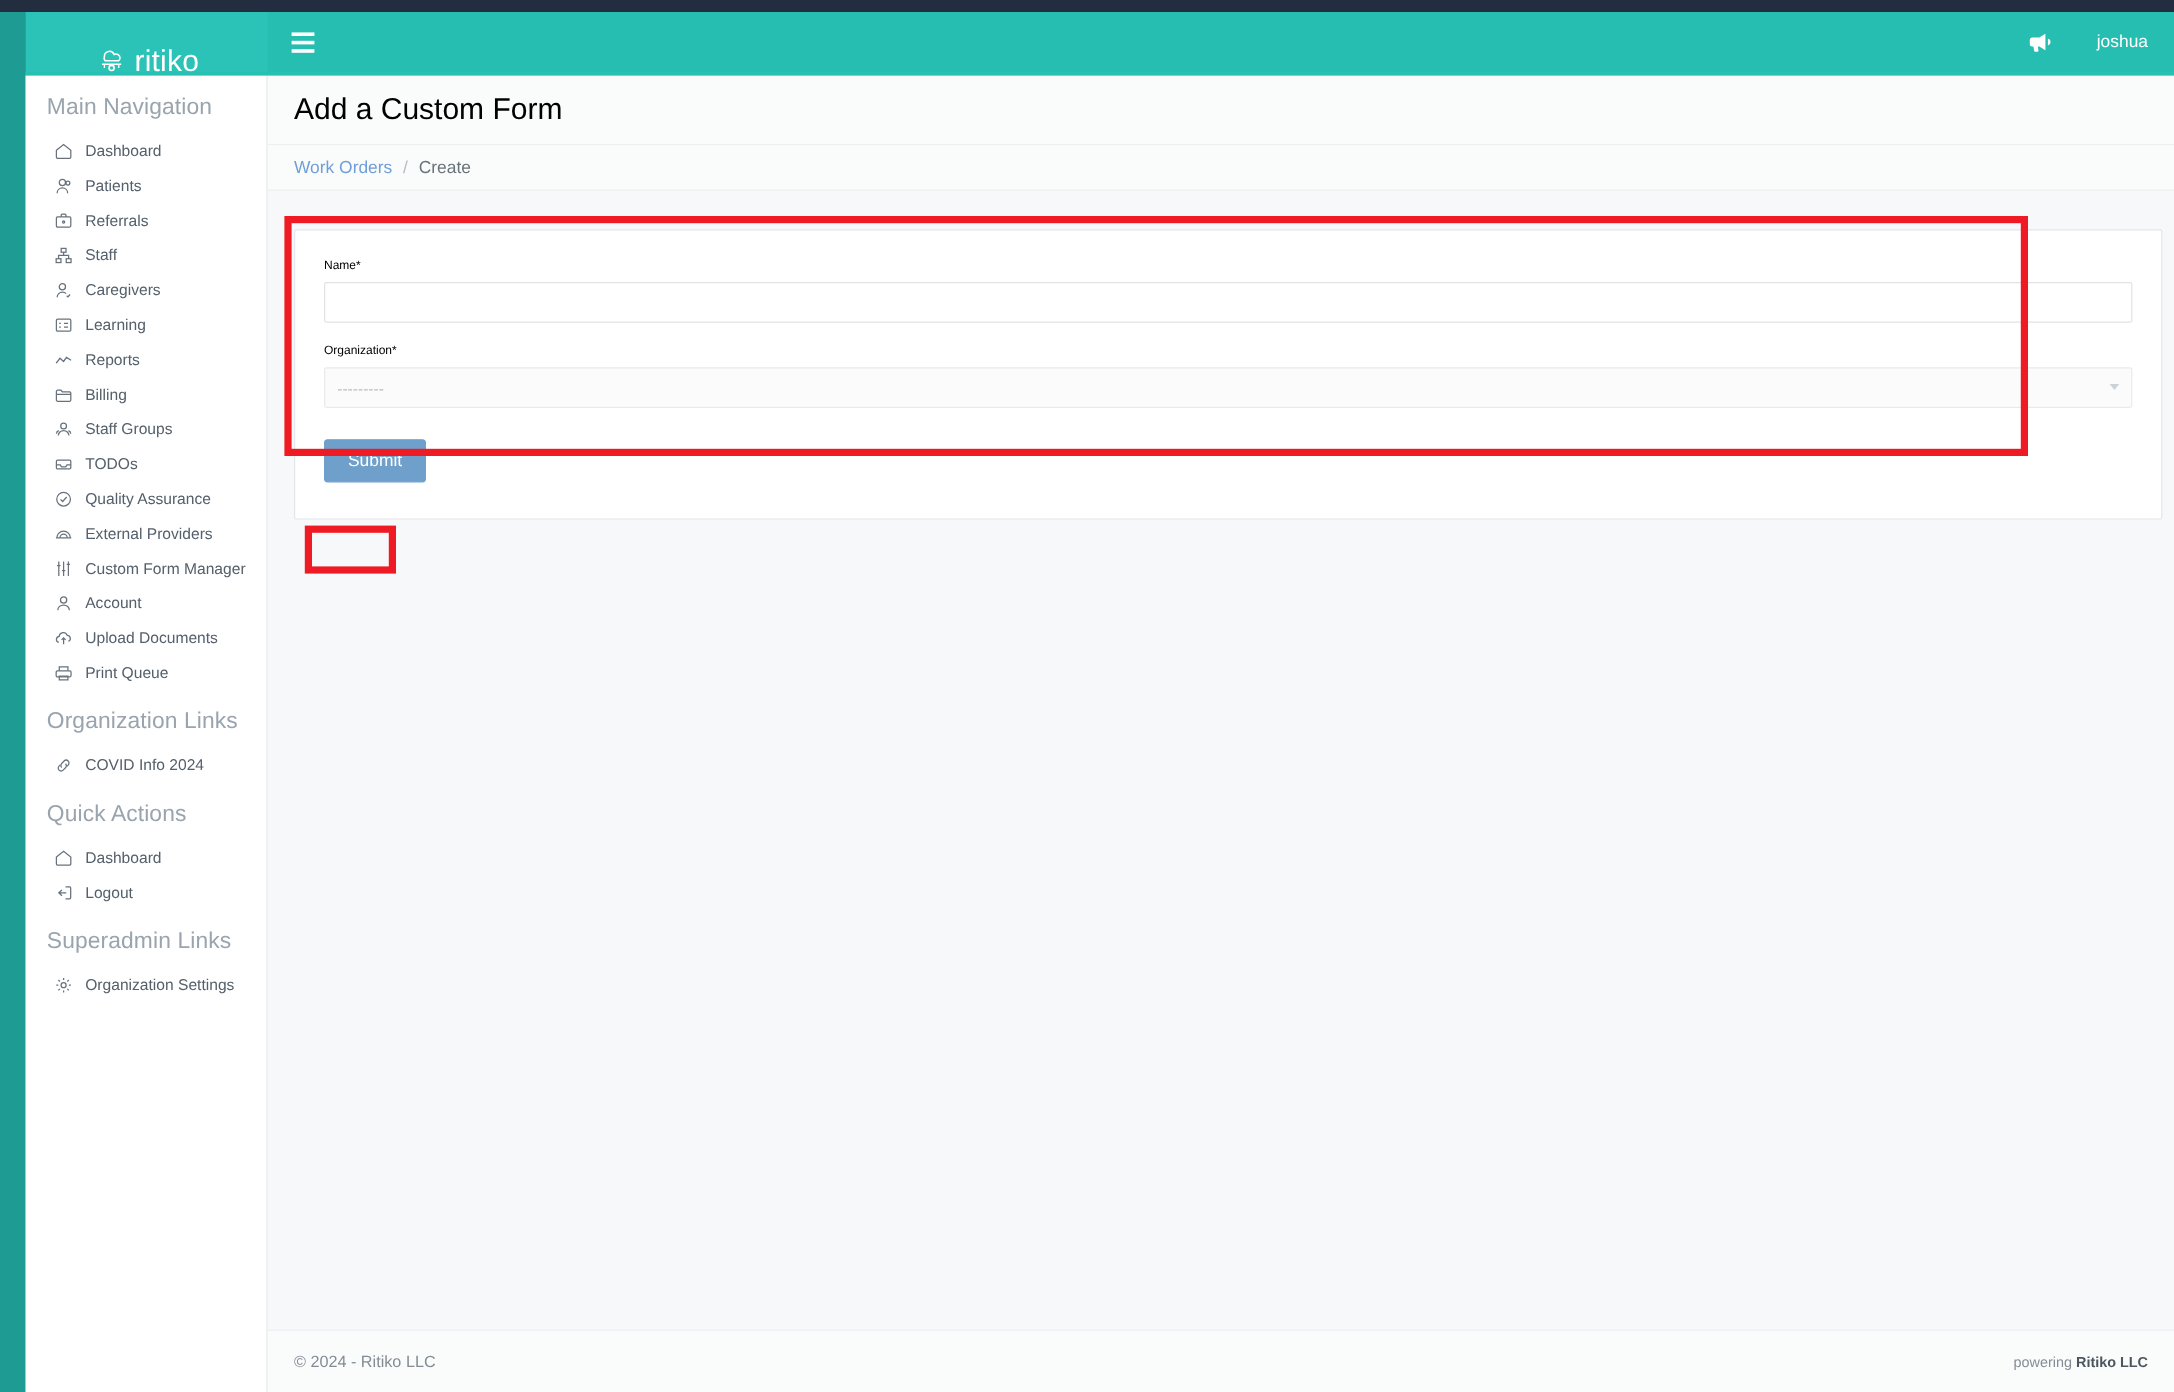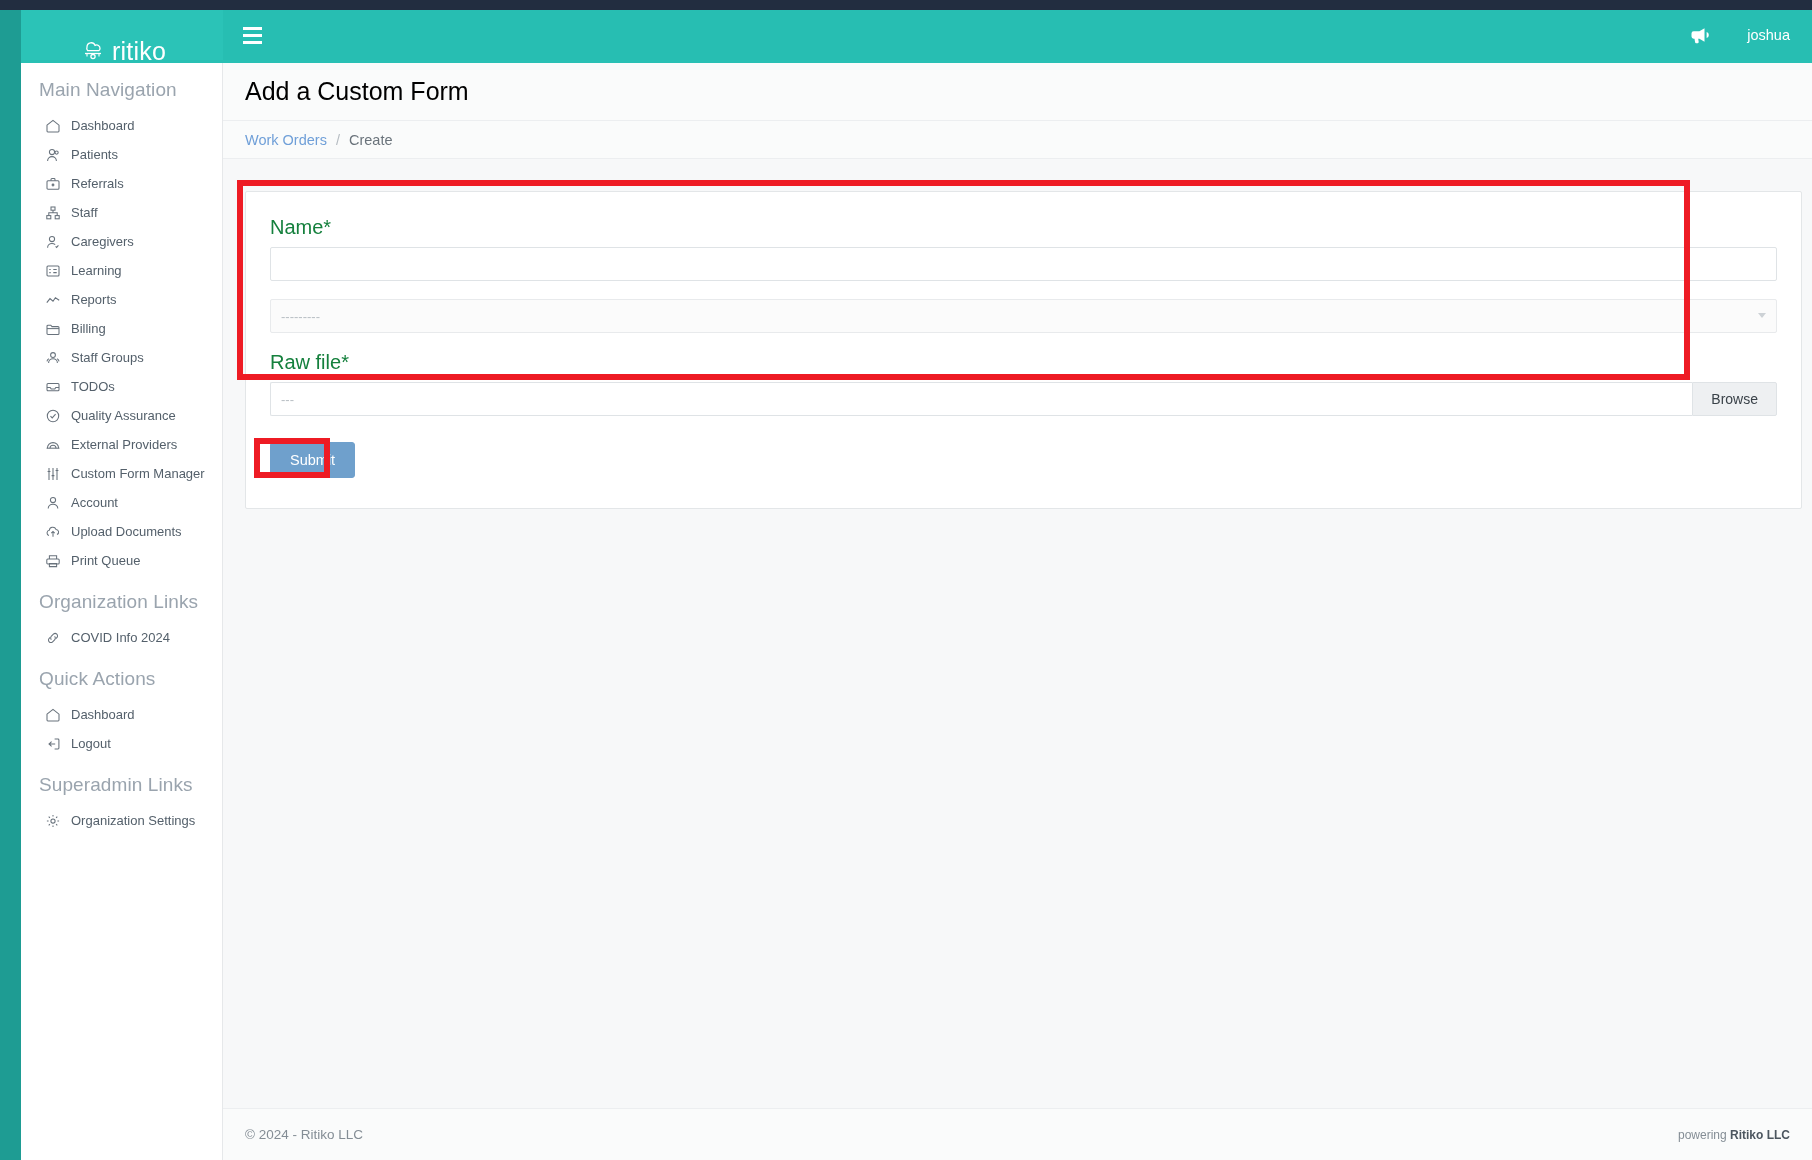--- a/index.html
+++ b/index.html
@@ -105,21 +105,21 @@
   .bc-sep { color: #b6bcc2; font-size: 14.5px; }
   .bc-cur { color: #6a737b; font-size: 14.5px; }
 
   .card {
     position: absolute; left: 22px; top: 128px; width: 1557px;
     background: #ffffff; border: 1px solid #e3e6e8;
     border-radius: 2px; padding: 24px 24px 30px 24px;
   }
   .fgroup { margin-bottom: 18px; }
   .flabel {
-    display: block; color: #15803d; font-size: 20px; margin-bottom: 8px;
+    display: block; color: #000000; font-size: 10px; margin-bottom: 8px;
   }
   .finput {
     width: 100%; height: 34px; border: 1px solid #dfe3e6;
     background: #ffffff; border-radius: 2px; padding: 0 10px;
     font-size: 14px; color: #3a4249;
     font-family: "Liberation Sans", sans-serif; outline: none;
   }
   .fselect-wrap { position: relative; width: 100%; }
   .fselect {
     width: 100%; height: 34px; border: 1px solid #e8eaec;
@@ -445,35 +445,29 @@
     </div>
 
     <div class="card">
 
       <div class="fgroup">
         <label class="flabel">Name*</label>
         <input class="finput" type="text" value="" style="">
       </div>
 
       <div class="fgroup">
+        <label class="flabel">Organization*</label>
         <div class="fselect-wrap">
           <select class="fselect">
             <option>---------</option>
           </select>
           <span class="fselect-caret"></span>
         </div>
       </div>
 
-      <div class="fgroup">
-        <label class="flabel">Raw file*</label>
-        <div class="file-row">
-          <div class="file-text">---</div>
-          <button class="browse-btn">Browse</button>
-        </div>
-      </div>
 
       <button class="submit-btn">Submit</button>
     </div>
   </div>
 
   <div class="footer">
     <div class="foot-left">© 2024 - Ritiko LLC</div>
     <div class="foot-right">
       <span>powering </span><b>Ritiko LLC</b>
     </div>

